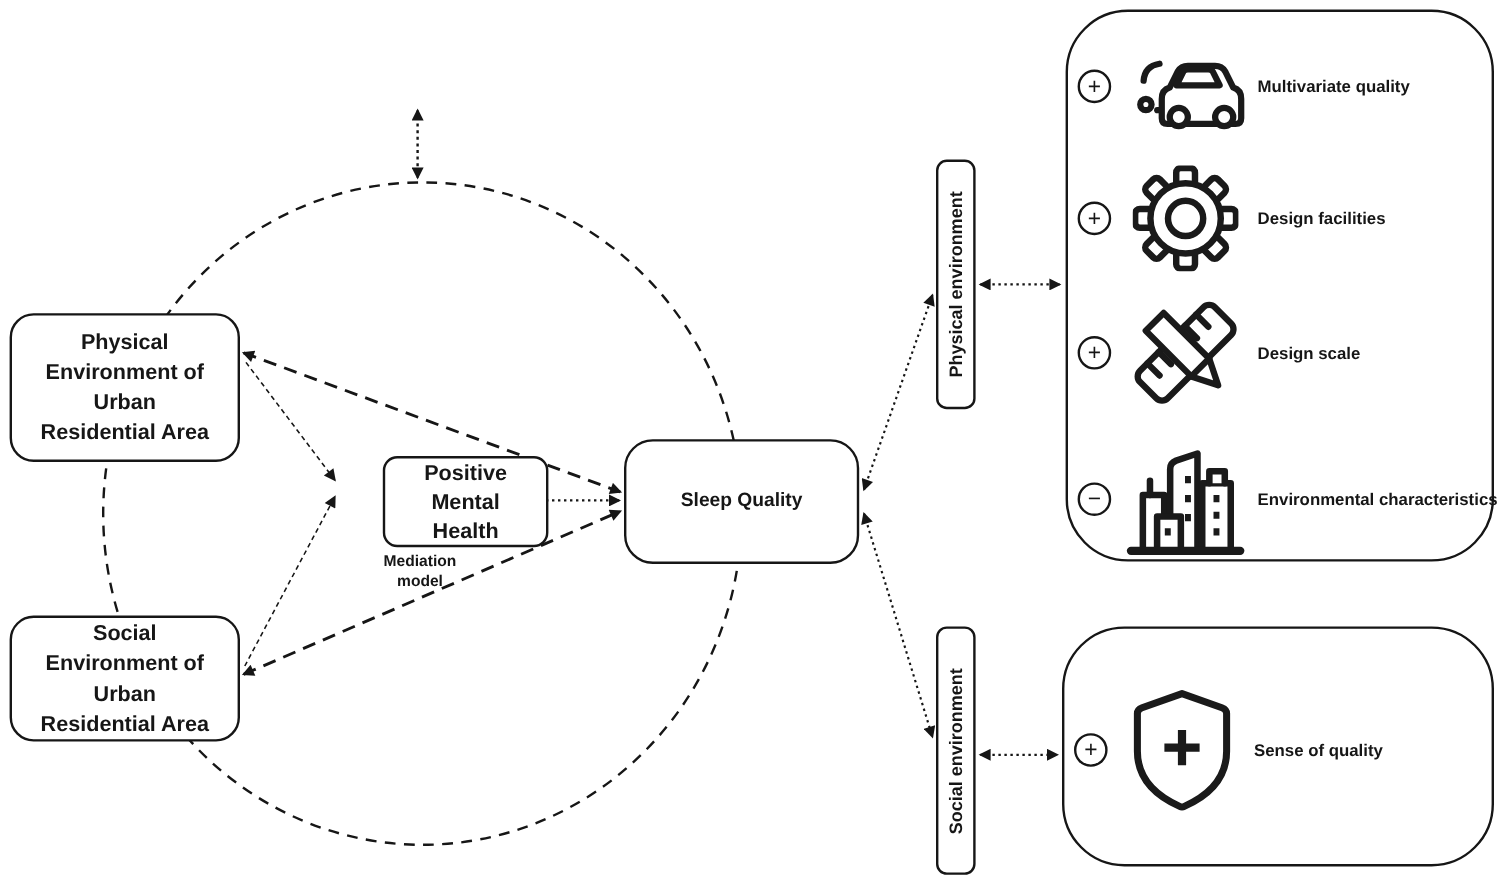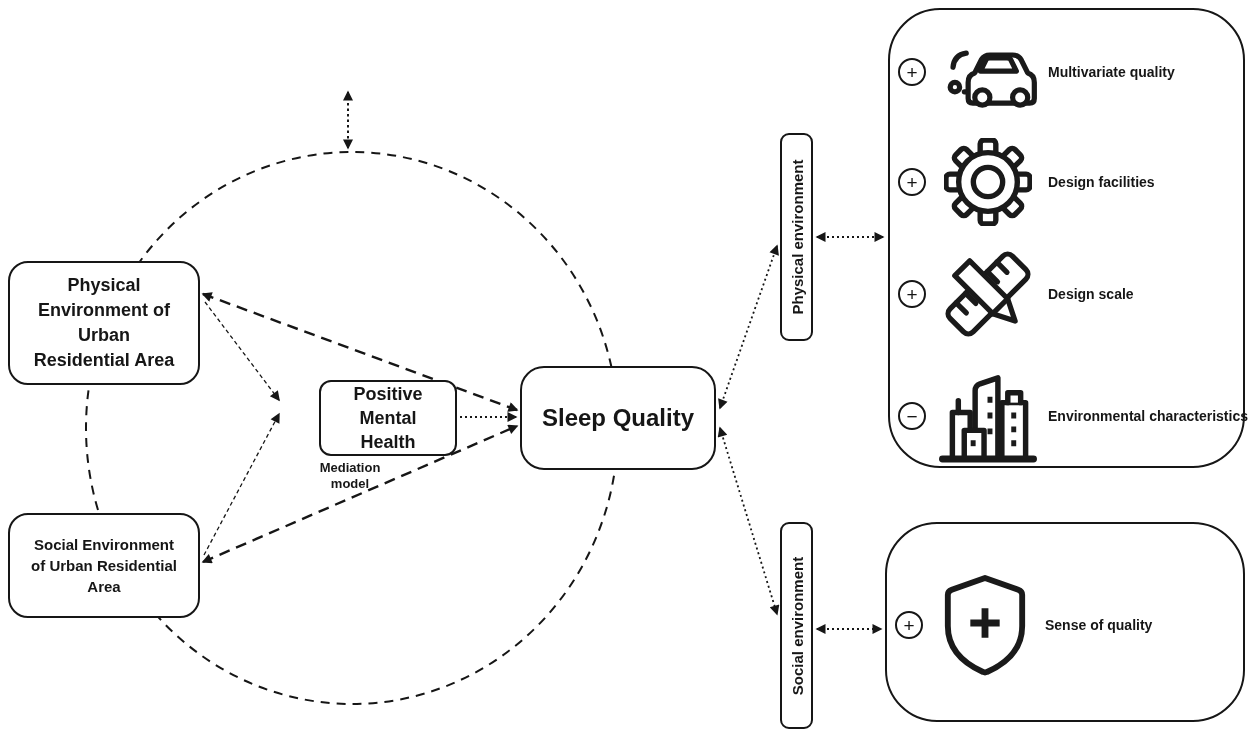--- a/index.html
+++ b/index.html
@@ -10,25 +10,25 @@
   .lines{position:absolute;left:0;top:0;z-index:1;}
   .node{
     position:absolute;z-index:2;background:#fff;border:2.5px solid #161616;
     display:flex;align-items:center;justify-content:center;text-align:center;
     font-weight:bold;box-sizing:border-box;
   }
   .node .inner{display:block;}
   #title-box{left:10px;top:10px;width:705px;height:78px;border-radius:16px;font-size:18px;border-width:2px;}
   #physical-box{left:8px;top:237px;width:192px;height:124px;border-radius:20px;font-size:18px;line-height:1.4;margin-top:24px;}
   #physical-box .inner{width:152px;}
-  #social-box{left:8px;top:513px;width:192px;height:105px;border-radius:20px;font-size:15px;line-height:1.4;}
+  #social-box{left:8px;top:513px;width:192px;height:105px;border-radius:20px;font-size:18px;line-height:1.4;}
   #social-box .inner{width:152px;}
   #pmh-box{left:283px;top:380px;width:138px;height:76px;border-radius:12px;font-size:18px;line-height:1.35;border-width:2px;margin-left:36px;}
   #pmh-box .inner{width:102px;}
-  #sleep-box{left:520px;top:366px;width:196px;height:104px;border-radius:24px;font-size:24px;border-width:2px;}
+  #sleep-box{left:520px;top:366px;width:196px;height:104px;border-radius:24px;font-size:16px;border-width:2px;}
   .free-label{
     position:absolute;z-index:2;font-weight:bold;font-size:13px;line-height:1.25;
     text-align:center;
   }
   #mediation-label{left:300px;top:460px;width:100px;text-align:center;}
   #regression-label{left:278px;top:648px;width:155px;font-size:13.5px;}
   .vlabel{
     position:absolute;z-index:2;background:#fff;border:2.5px solid #161616;
     border-radius:9px;box-sizing:border-box;
   }

